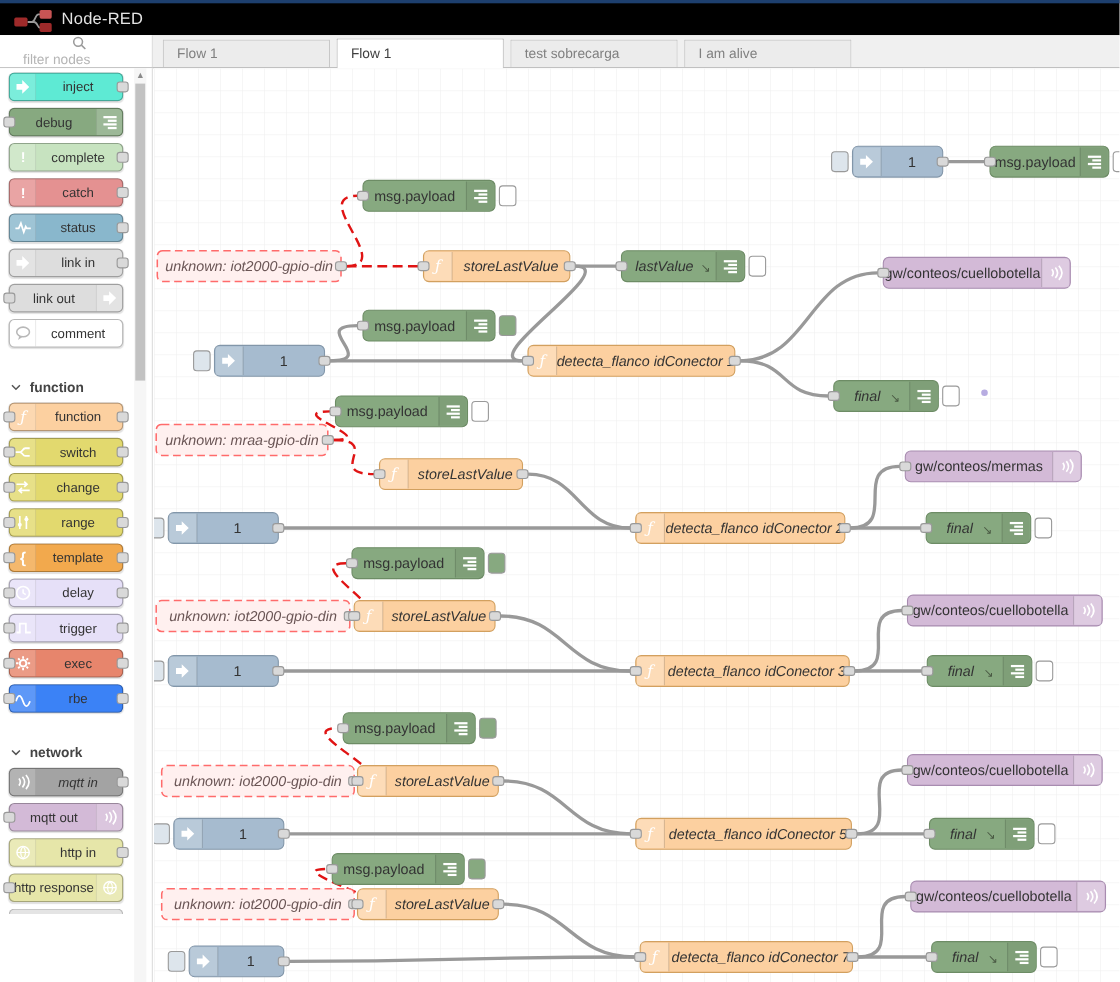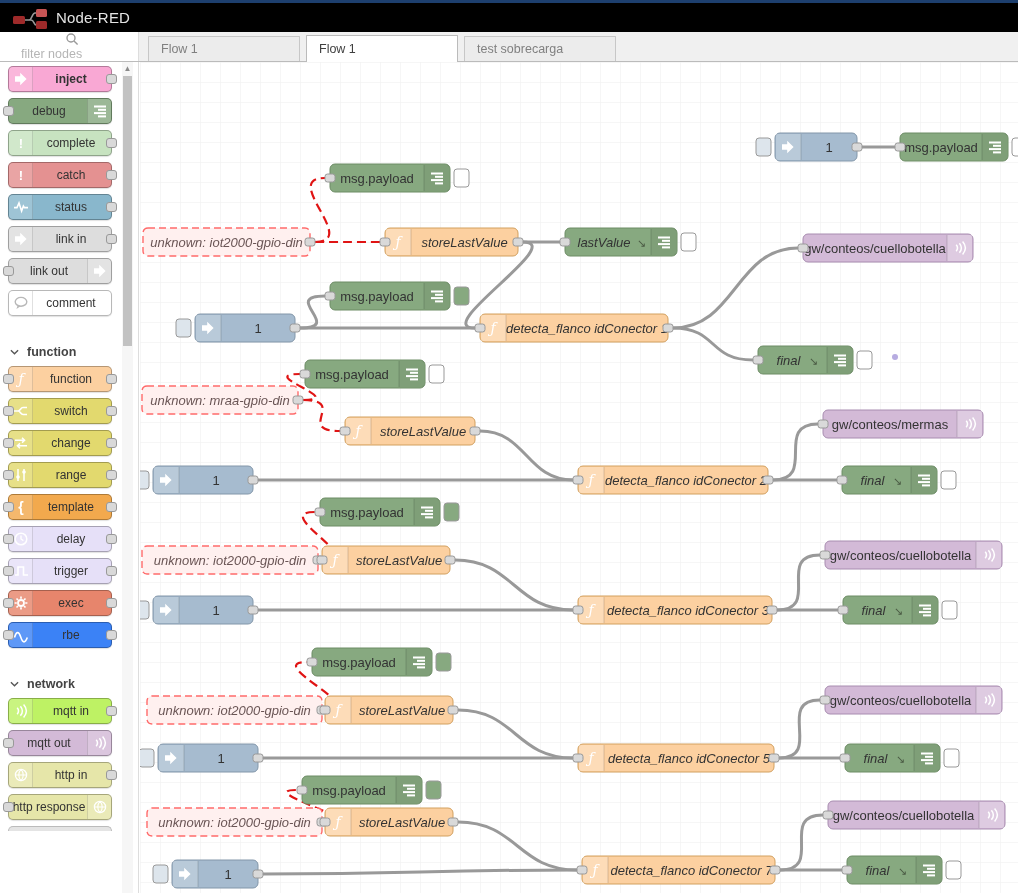--- a/index.html
+++ b/index.html
@@ -61,26 +61,27 @@
       <svg width="14" height="14" viewBox="0 0 14 14">
         <circle cx="6" cy="6" r="4" fill="none" stroke="#9a9a9a" stroke-width="1.4"></circle>
         <path d="M9 9l3.6 3.6" stroke="#9a9a9a" stroke-width="1.4"></path>
       </svg>
       <input type="text" placeholder="filter nodes" style="">
     </div>
     <div class="tabbar" id="tabbar">
         <div class="tab">Flow 1</div>
         <div class="tab active">Flow 1</div>
         <div class="tab">test sobrecarga</div>
+        <div class="tab">I am alive</div>
       </div>
   </div>
 
   <div class="palette" id="palette">
       <div class="pcat">
-        <div class="pnode" style="background: #f9a8d4; font-weight: bold;">
+        <div class="pnode" style="background: #5eead4;">
           <div class="picon l">
             <svg width="16" height="16" viewBox="0 0 16 16">
               <path d="M2 5.3h5.2V1.8L13.6 8l-6.4 6.2v-3.5H2z" fill="#fff"></path>
             </svg>
           </div>
           <span class="plabel icl">inject</span>
           <span class="pport out"></span>
         </div>
         <div class="pnode" style="background: rgb(135, 169, 128);">
           <div class="picon r">
@@ -255,21 +256,21 @@
           <span class="pport in"></span>
         </div>
       </div>
       <div class="pcat">
         <div class="pcat-h">
           <svg width="9" height="6" viewBox="0 0 10 6">
             <path d="M1 1l4 4 4-4" stroke="#555" stroke-width="1.5" fill="none"></path>
           </svg>
           <span>network</span>
         </div>
-        <div class="pnode" style="background: #bef264;">
+        <div class="pnode" style="background: #a3a3a3; font-style: italic;">
           <div class="picon l">
             <svg width="16" height="16" viewBox="0 0 16 16">
               <g stroke="#fff" stroke-width="1.5" fill="none">
                 <path d="M4.2 4.8q2.6 3.2 0 6.4"></path>
                 <path d="M7.4 3.2q4 4.8 0 9.6"></path>
                 <path d="M10.6 1.6q5.6 6.4 0 12.8"></path>
               </g>
             </svg>
           </div>
           <span class="plabel icl">mqtt in</span>

